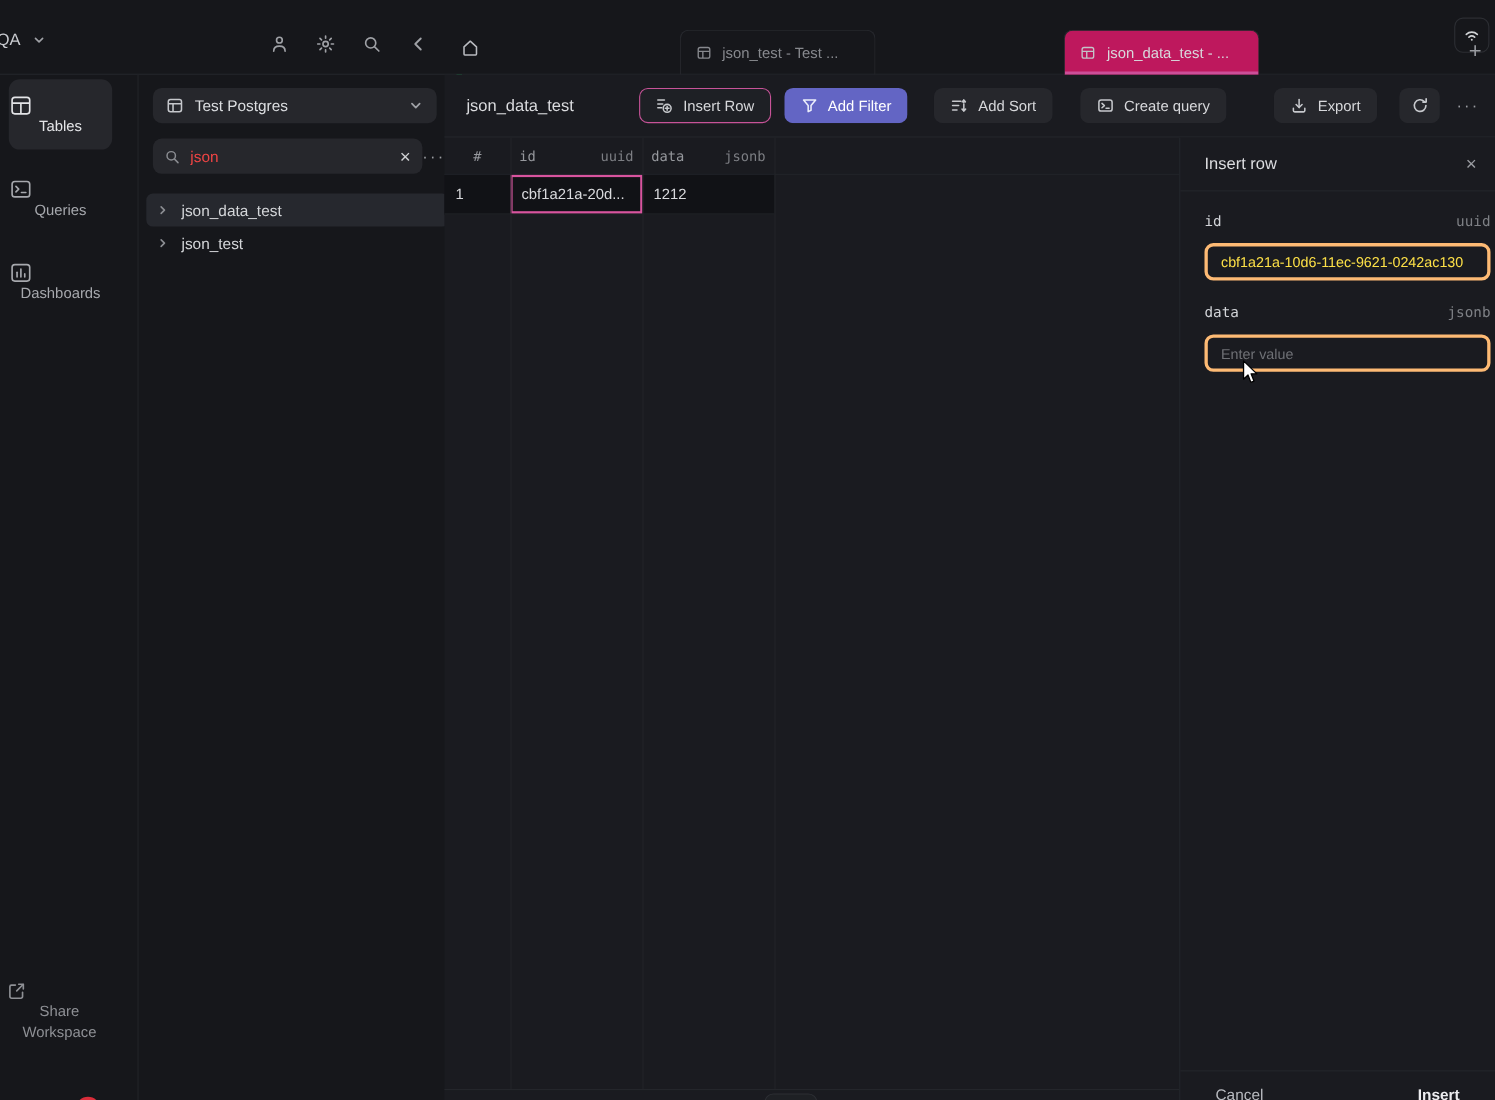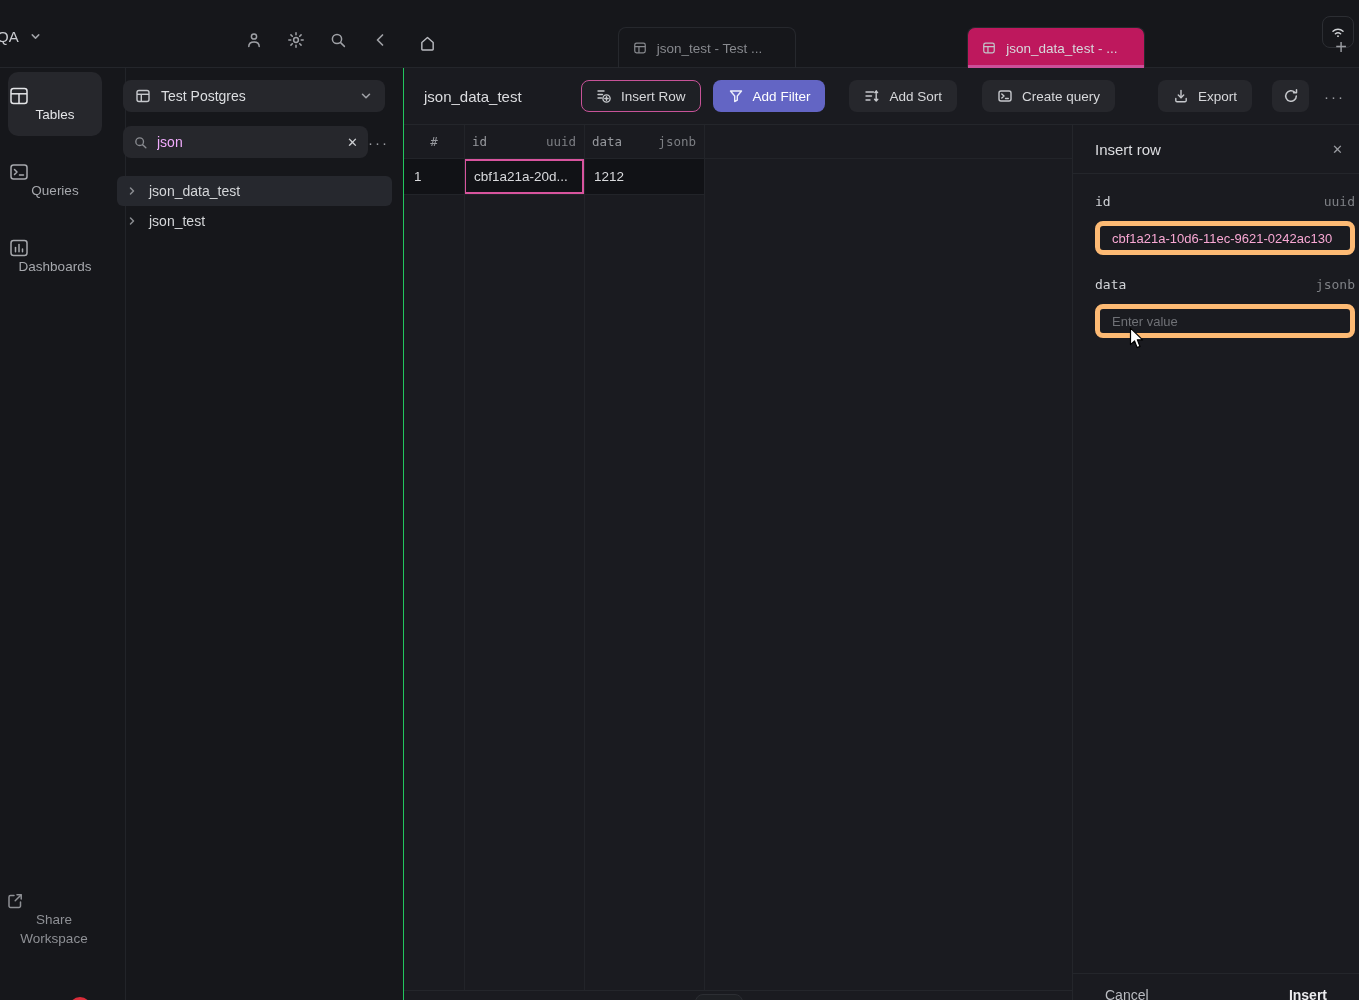--- a/index.html
+++ b/index.html
@@ -81,39 +81,39 @@
   .rail-bottom .ric { width:18px; height:18px; margin:0 auto 12px; color:#8e9095; }
   .chat-badge {
     position:absolute; left:47px; top:929px; width:22px; height:22px;
     border-radius:50%; background:#d92d3a; color:#fff;
     font-size:12px; font-weight:bold; display:flex; align-items:center; justify-content:center;
     z-index:3;
   }
 
   
   .sidebar {
-    position:absolute; left:104px; top:68px; width:300px; bottom:0;
-    border-right:1px solid #22c55e; padding:12px 18px 0 19px;
+    position:absolute; left:120px; top:68px; width:300px; bottom:0;
+    border-right:5px solid #22c55e; padding:12px 18px 0 19px;
   }
   .dropdown {
     height:32px; background:#26272c; border-radius:8px;
     display:flex; align-items:center; gap:10px; padding:0 12px;
     color:#dcdee1; font-size:14px; cursor:pointer;
   }
   .dropdown + .dropdown { margin-top:14px; }
   .dropdown .chev { margin-left:auto; color:#a0a2a7; }
   .dropdown.schema span:first-child { font-weight:bold; font-size:14.5px; }
   .searchrow { display:flex; align-items:center; margin-top:14px; }
   .searchbox {
     flex:0 0 232px; height:32px; background:#26272c; border-radius:8px;
     display:flex; align-items:center; gap:9px; padding:0 10px;
   }
   .searchbox input {
     flex:1; background:transparent; border:none; outline:none;
-    color:#f0abfc; font-size:14px; font-family:"Liberation Sans", sans-serif; min-width:0;
+    color:#ef4444; font-size:14px; font-family:"Liberation Sans", sans-serif; min-width:0;
   }
   .clear-x { color:#cfd1d4; font-size:13px; cursor:pointer; }
   .side-more { margin-left:auto; margin-right:6px; color:#9a9ca1; letter-spacing:2px; font-size:15px; cursor:pointer; }
   .tree { margin-top:18px; }
   .tree-row {
     height:30px; margin-left:-6px; width:275px; border-radius:6px;
     display:flex; align-items:center; gap:11px; padding:0 0 0 9px;
     color:#d4d6d9; font-size:14px; cursor:pointer;
   }
   .tree-row.selected { background:#26282e; }
@@ -177,22 +177,22 @@
   .panel-title { font-size:15px; color:#dcdde0; }
   .panel-close { margin-left:auto; color:#9a9ca1; font-size:13px; cursor:pointer; padding:4px; }
   .panel-body { padding:20px 4px 0 22px; flex:1; }
   .field-labels {
     display:flex; justify-content:space-between; margin-bottom:12px;
     font-family:"DejaVu Sans Mono", monospace; font-size:13px;
   }
   .field-labels .fname { color:#d2d4d8; }
   .field-labels .ftype { color:#7e8085; }
   .field-input {
-    width:100%; height:34px; background:transparent; border:5px solid #fdba74;
-    border-radius:8px; padding:0 12px; color:#f9a8d4; font-size:13px;
+    width:100%; height:34px; background:transparent; border:3px solid #fdba74;
+    border-radius:8px; padding:0 12px; color:#fde047; font-size:13px;
     font-family:"Liberation Sans", sans-serif; outline:none;
     white-space:nowrap; overflow:hidden; text-overflow:clip;
     margin-bottom:22px;
   }
   .field-input::placeholder { color:#6f7176; }
   .panel-footer {
     flex:0 0 27px; border-top:1px solid #24262b;
     display:flex; justify-content:space-between; padding:15px 32px 0 32px;
     overflow:hidden;
     align-items:center;

